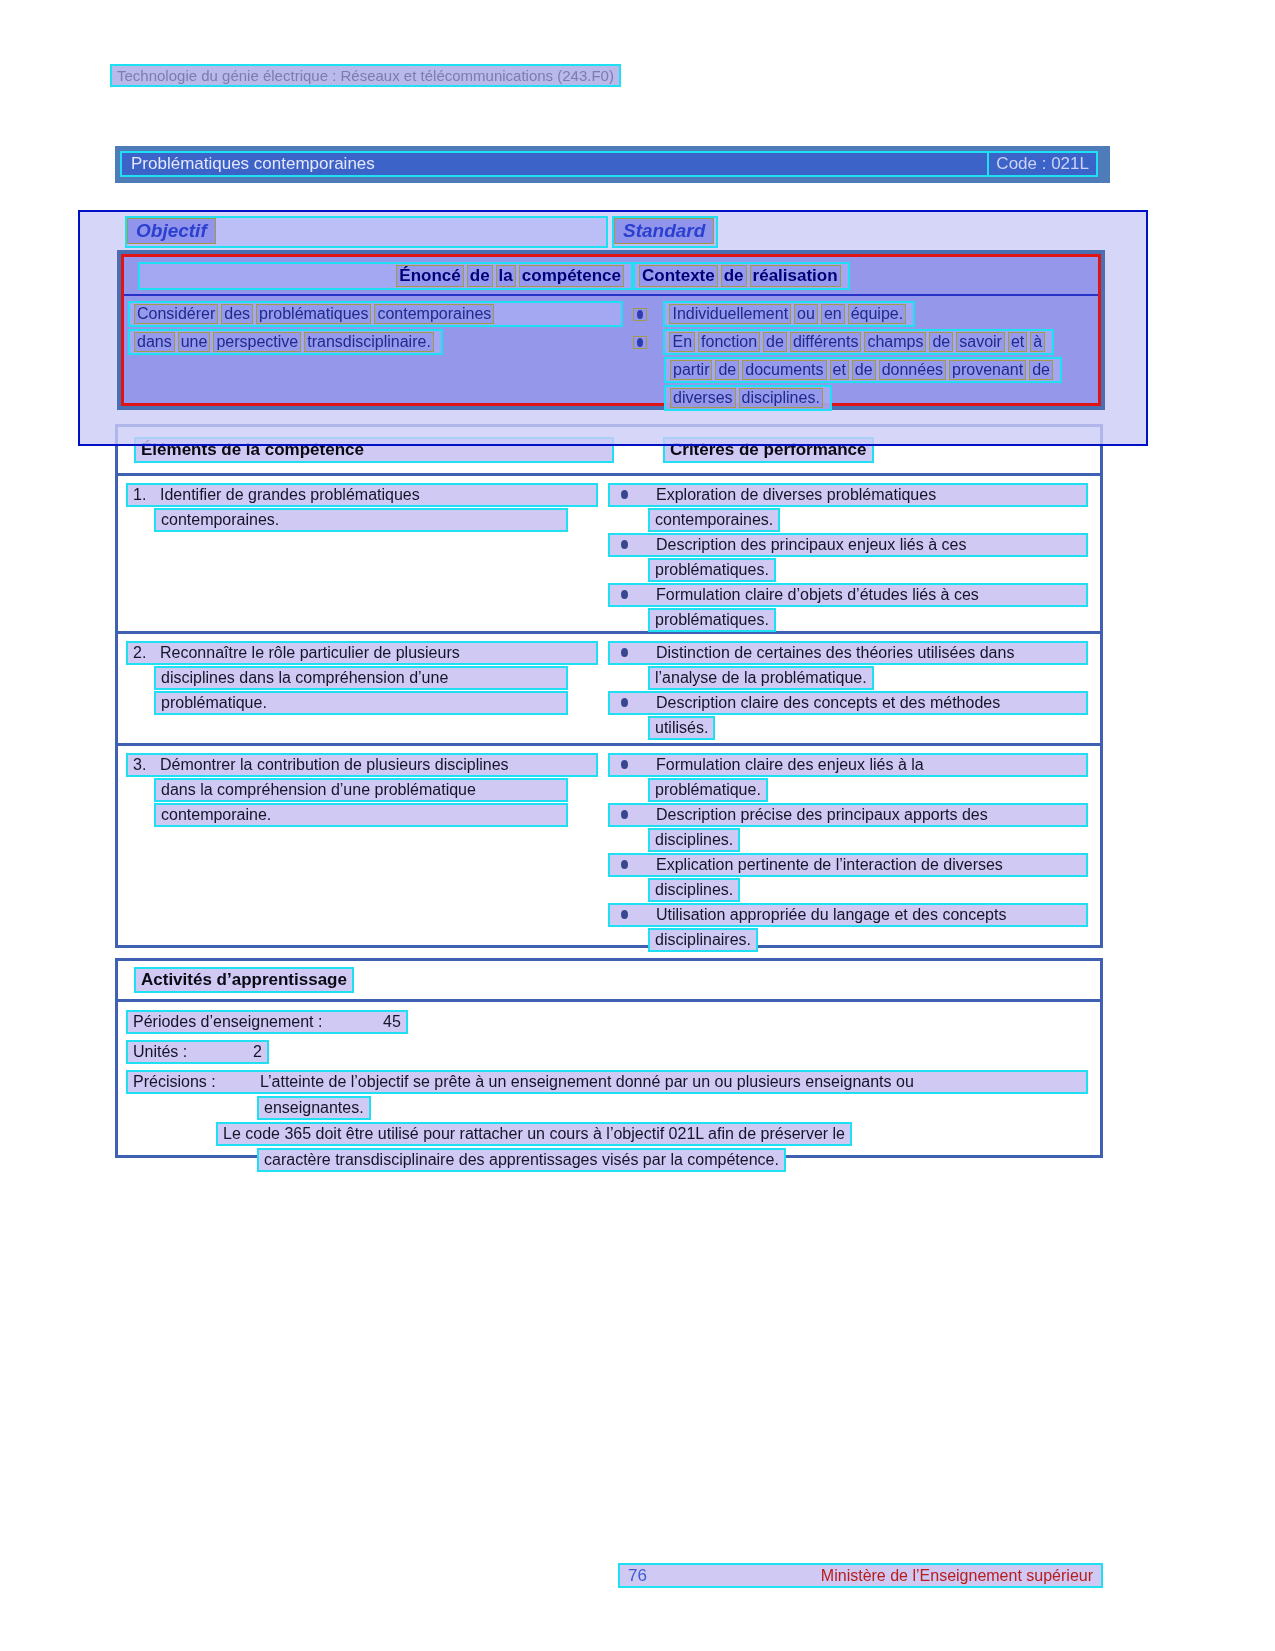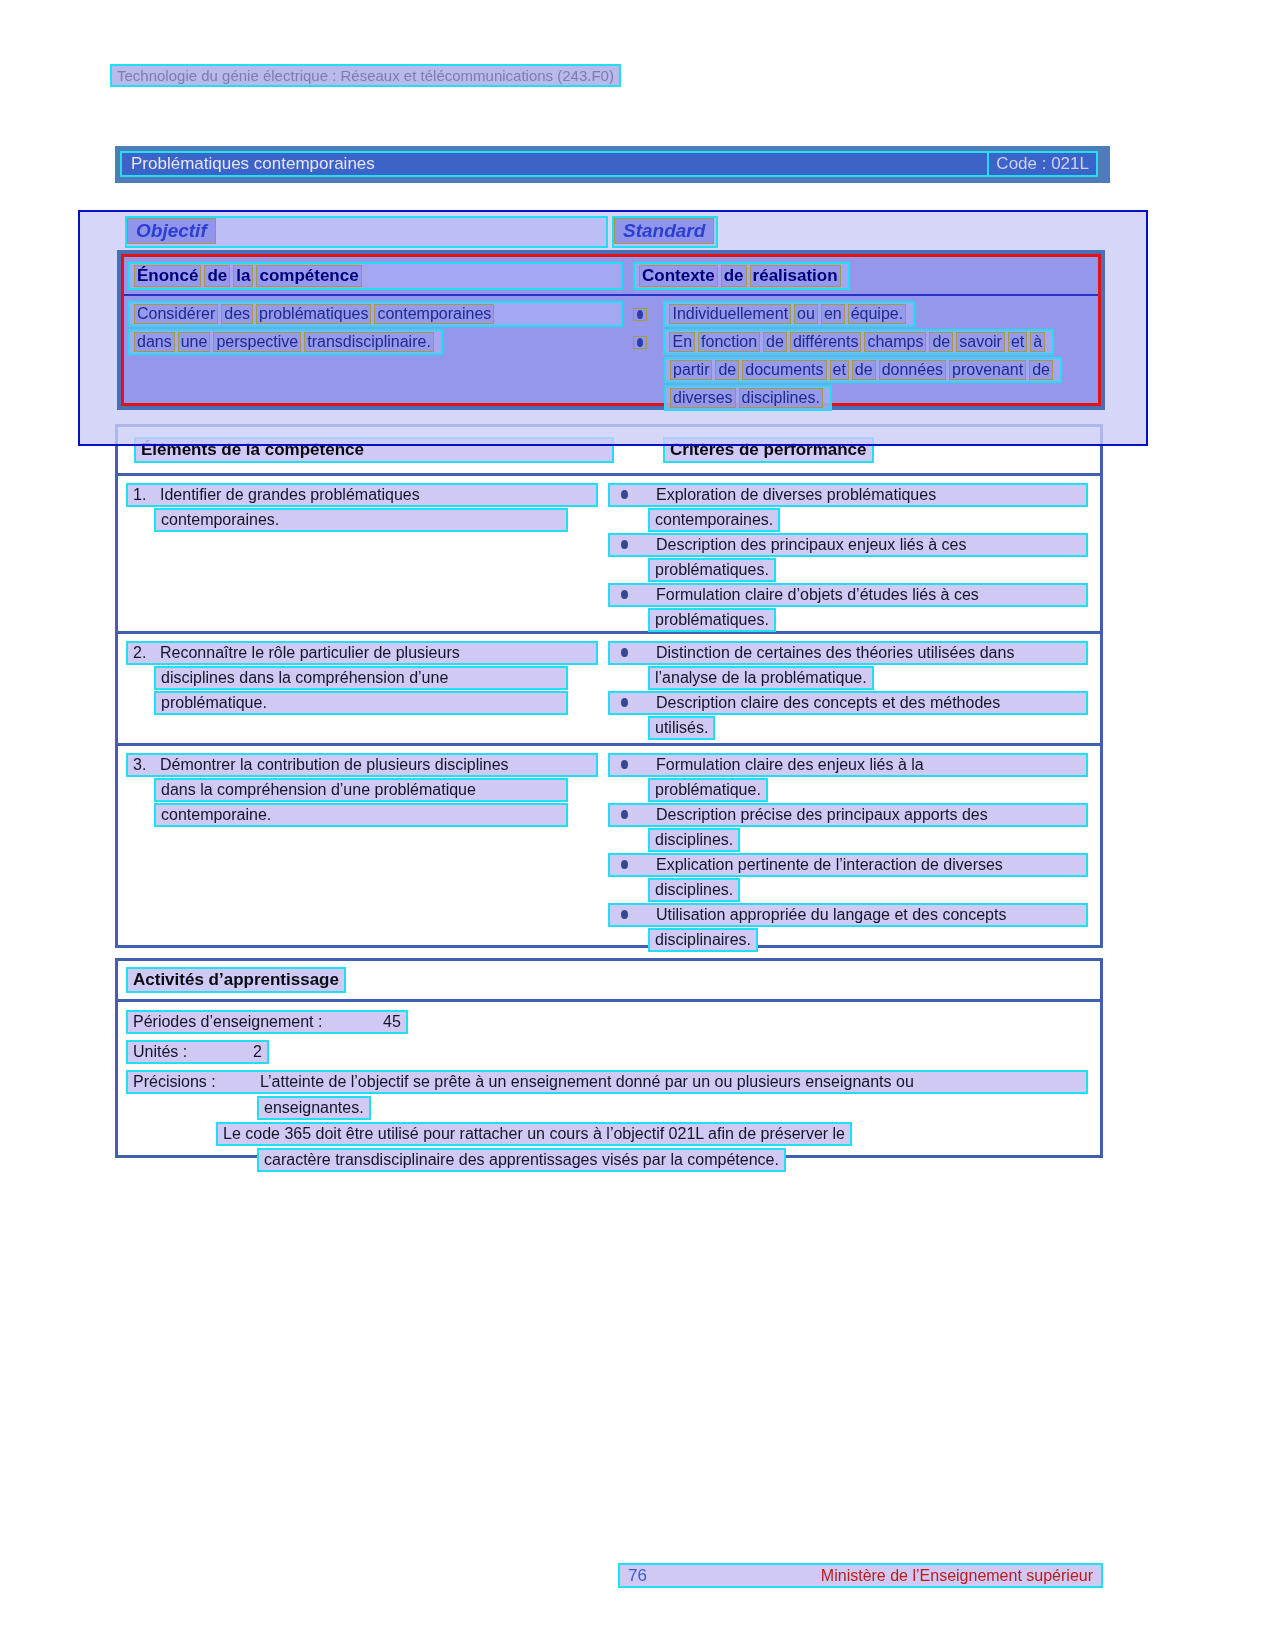--- a/index.html
+++ b/index.html
@@ -99,21 +99,21 @@
     <div class="headbox" style="left:45px;top:4px;width:483px;">
       <span class="headword">Objectif</span>
     </div>
     <div class="headbox" style="left:532px;top:4px;width:106px;">
       <span class="headword">Standard</span>
     </div>
 
     <div class="enonce">
       <div class="enonce-in">
         <div class="enonce-head">
-          <div style="width:505px;padding-left:4px;">
+          <div style="width:505px;padding-left:4px;text-align:right;">
             <span class="hlp full hcell"><span class="w">Énoncé</span><span class="w">de</span><span class="w">la</span><span class="w">compétence</span></span>
           </div>
           <div style="flex:1;">
             <span class="hlp hcell"><span class="w">Contexte</span><span class="w">de</span><span class="w">réalisation</span></span>
           </div>
         </div>
         <div class="ebody">
           <div class="ecol-l">
             <div class="eline"><span class="hlp full"><span class="w">Considérer</span><span class="w">des</span><span class="w">problématiques</span><span class="w">contemporaines</span></span></div>
             <div class="eline"><span class="hlp"><span class="w">dans</span><span class="w">une</span><span class="w">perspective</span><span class="w">transdisciplinaire.</span></span></div>
@@ -192,21 +192,21 @@
         <div class="line"><span class="hlw crit-first"><span class="dot"></span><span>Explication pertinente de l’interaction de diverses</span></span></div>
         <div class="line ind2"><span class="hlw">disciplines.</span></div>
         <div class="line"><span class="hlw crit-first"><span class="dot"></span><span>Utilisation appropriée du langage et des concepts</span></span></div>
         <div class="line ind2"><span class="hlw">disciplinaires.</span></div>
       </div>
     </div>
   </div>
 
   <div class="abs btable activities">
     <div class="act-head">
-      <div style="padding-left:8px;">
+      <div style="padding-left:16px;">
         <span class="hlw">Activités d’apprentissage</span>
       </div>
     </div>
     <div class="act-body">
       <div class="line" style="margin-bottom:6px;">
         <span class="hlw"><span class="periodslabel">Périodes d’enseignement :</span><span>45</span></span>
       </div>
       <div class="line" style="margin-bottom:6px;">
         <span class="hlw"><span class="unitslabel">Unités :</span><span>2</span></span>
       </div>

